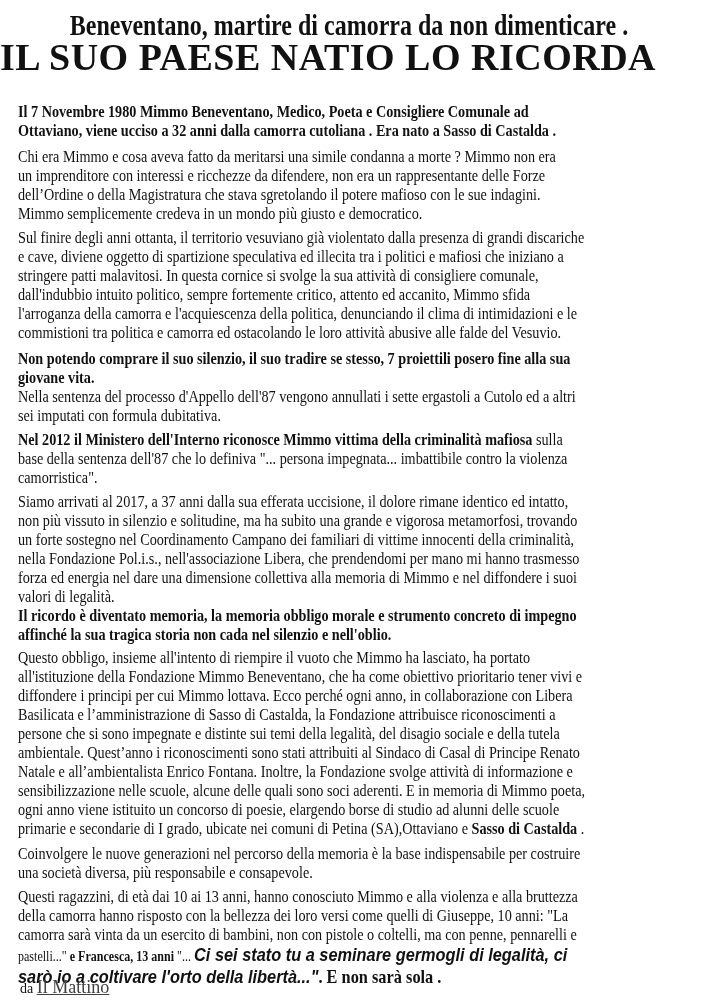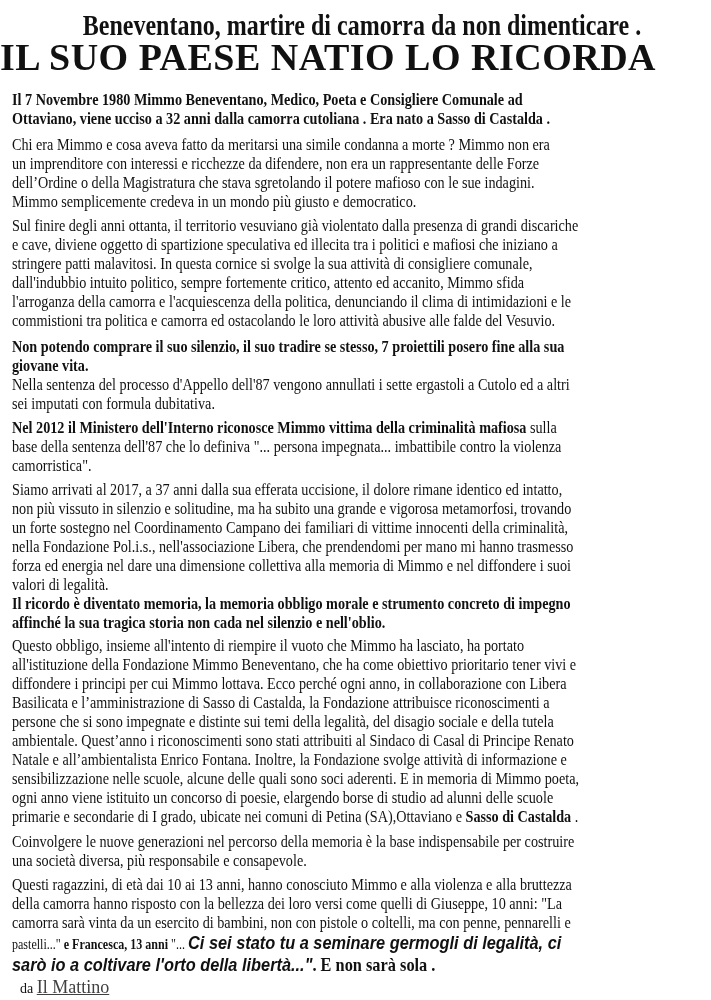--- a/index.html
+++ b/index.html
@@ -1,21 +1,21 @@
 <!DOCTYPE html>
 <html><head>
 <meta charset="utf-8">
 <style>
   html, body { margin: 0; padding: 0; background: #ffffff; }
   body { width: 711px; height: 1000px; overflow: hidden; position: relative; font-family: "Liberation Serif", serif; color: #111; }
-  .title1 { position: absolute; left: 0; top: 8px; width: 711px; text-align: right; font-weight: bold; font-size: 30px; line-height: 34px; white-space: nowrap; }
+  .title1 { position: absolute; left: 0; top: 8px; width: 711px; text-align: left; font-weight: bold; font-size: 30px; line-height: 34px; white-space: nowrap; }
   .title1 span { display: inline-block; transform: scaleX(0.80); transform-origin: center; }
   .title2 { position: absolute; left: 0; top: 40px; width: 711px; font-weight: bold; font-size: 38px; line-height: 34px; white-space: nowrap; letter-spacing: 0.5px; }
   .title2 span { display: inline-block; transform: scaleX(1.0); }
-  .para { position: absolute; left: 12px; width: 690px; }
+  .para { position: absolute; left: 18px; width: 690px; margin-top: 12px; }
   .line { display: block; white-space: nowrap; font-size: 16.5px; line-height: 19px; height: 19px; transform: scaleX(0.86); transform-origin: left center; }
   .b { font-weight: bold; }
   .bi { font-weight: bold; font-style: italic; font-family: "Liberation Sans", sans-serif; font-size: 19px; }
   .bb { font-weight: bold; font-size: 19px; }
   .small { font-size: 14px; }
   a.src { color: #404040; text-decoration: underline; font-size: 18px; }
   .src-line { position: absolute; left: 20px; top: 977px; white-space: nowrap; font-size: 14px; line-height: 20px; }
 </style>
 </head>
 <body>

